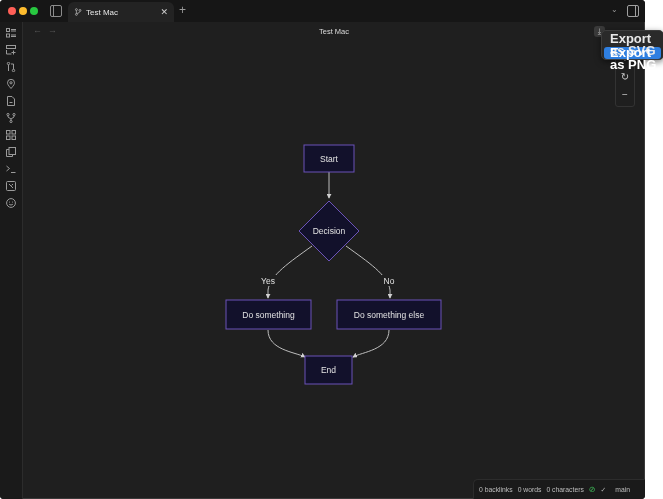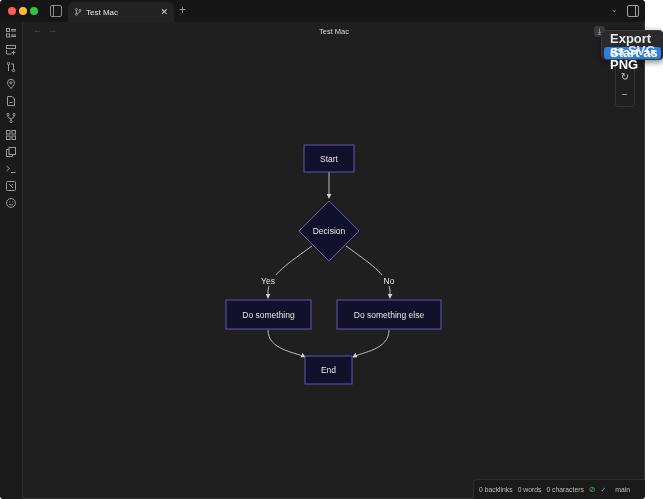--- a/index.html
+++ b/index.html
@@ -252,14 +252,14 @@
     <span>0 words</span>
     <span>0 characters</span>
     <span class="sync-icon">⊘</span>
     <span>✓</span>
     <span style="margin-left:4px">main</span>
   </div>
 </div>
 
 <div class="menu">
   <div class="menu-item">Export as SVG</div>
-  <div class="menu-item active">Start as PNG</div>
+  <div class="menu-item active">Export as PNG</div>
 </div>
 
 </body></html>

